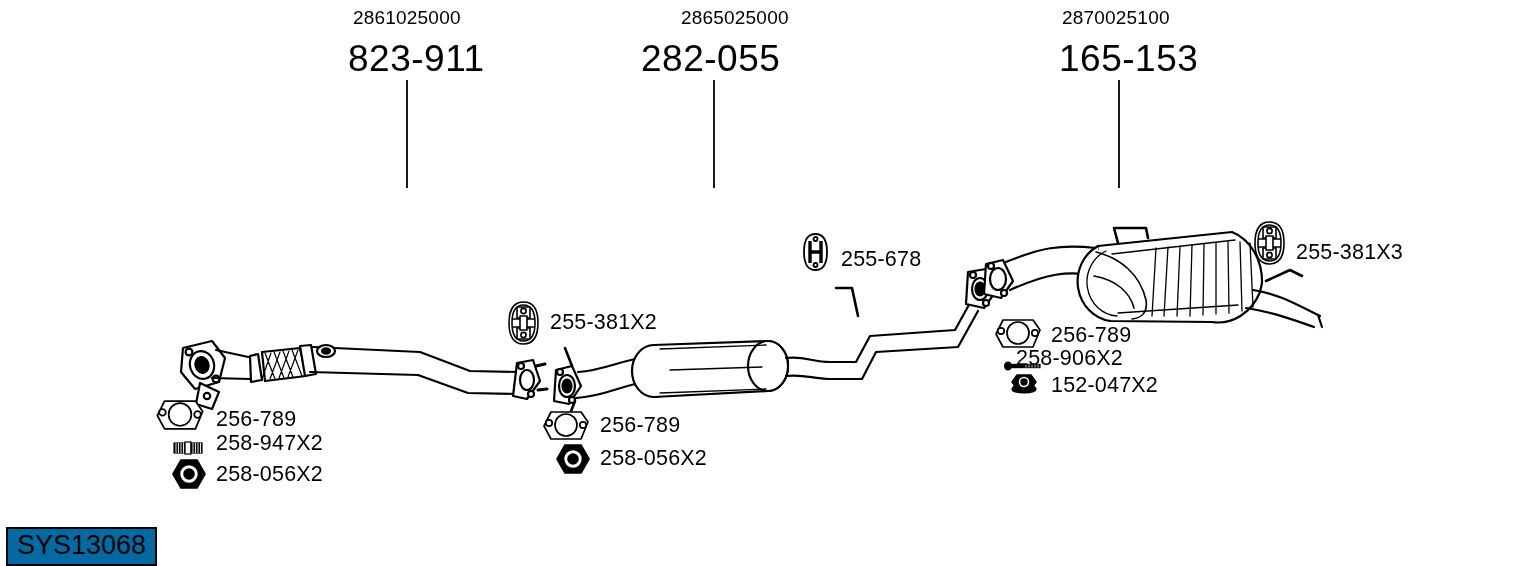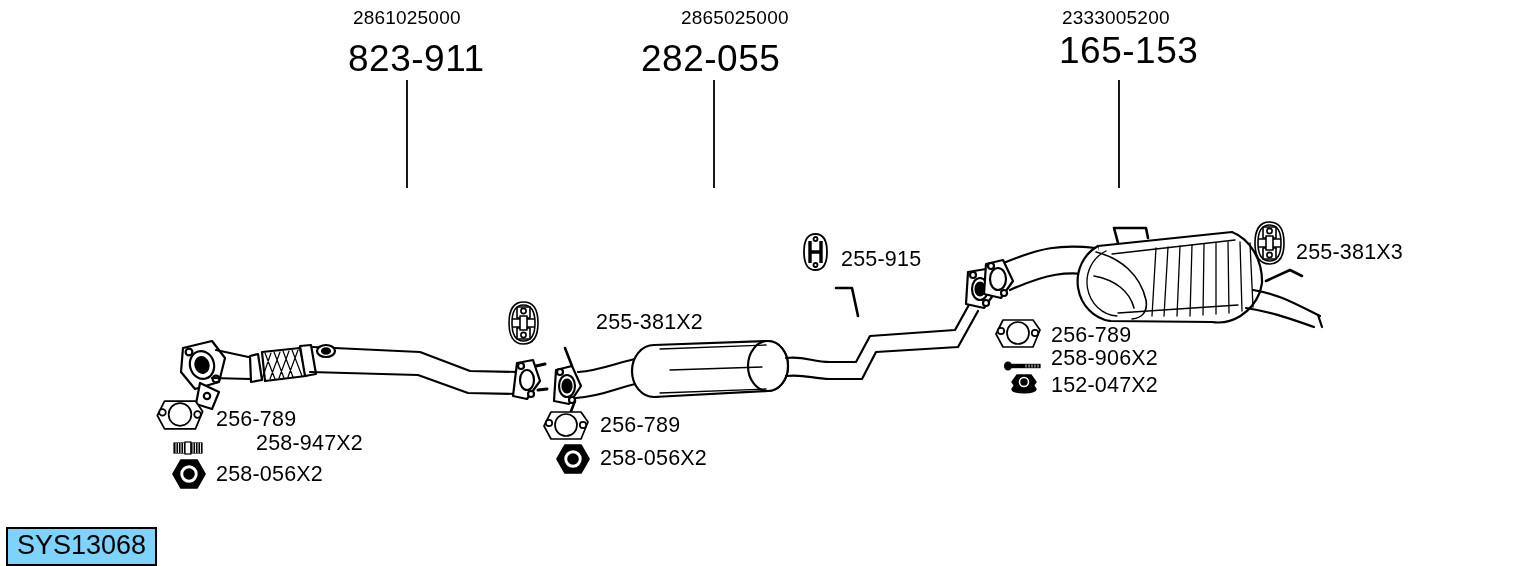--- a/index.html
+++ b/index.html
@@ -9,21 +9,21 @@
   }
   #stage{position:absolute;left:0;top:0;width:1530px;height:566px;text-decoration:underline;}
   svg.layer{position:absolute;left:0;top:0;width:1530px;height:566px;}
   .txt{position:absolute;white-space:nowrap;line-height:1;}
   .oem{font-size:19px;letter-spacing:.2px;}
   .grp{font-size:37px;letter-spacing:.5px;}
   .part{font-size:21.5px;letter-spacing:.2px;}
   .syscode{
     position:absolute;left:6px;top:527px;
     border:2px solid #000;padding:3px 9px 5px 9px;
-    font-size:27px;line-height:1;background:#7dd3fc;
+    font-size:27px;line-height:1;background:#0369a1;
   }
   .ico{position:absolute;}
 </style>
 </head>
 <body>
 
 <div id="stage">
 
   <svg class="layer" viewBox="0 0 1530 566">
     <g fill="none" stroke="#000" stroke-width="2.2" stroke-linejoin="round" stroke-linecap="round">
@@ -239,31 +239,31 @@
          <path d="M4 18 L12 18 M19 18 L27 18 M4 26 L12 26 M19 26 L27 26" stroke-width="1.3"></path>
        </g>
         </svg></div>
     </div>
 
   <div id="text-host">
       <div class="txt oem" style="left: 353px; top: 8px;">2861025000</div>
       <div class="txt grp" style="left: 336px; top: 40px; margin-left: 12px;">823-911</div>
       <div class="txt oem" style="left: 681px; top: 8px;">2865025000</div>
       <div class="txt grp" style="left: 641px; top: 40px;">282-055</div>
-      <div class="txt oem" style="left: 1062px; top: 8px;">2333005200</div>
-      <div class="txt grp" style="left: 1059px; top: 32px;">165-153</div>
+      <div class="txt oem" style="left: 1062px; top: 8px;">2870025100</div>
+      <div class="txt grp" style="left: 1059px; top: 40px;">165-153</div>
       <div class="txt part" style="left: 216px; top: 409px;">256-789</div>
-      <div class="txt part" style="left: 216px; top: 433px; margin-left: 40px;">258-947X2</div>
+      <div class="txt part" style="left: 216px; top: 433px;">258-947X2</div>
       <div class="txt part" style="left: 216px; top: 464px;">258-056X2</div>
-      <div class="txt part" style="left: 550px; top: 312px; margin-left: 46px;">255-381X2</div>
+      <div class="txt part" style="left: 550px; top: 312px;">255-381X2</div>
       <div class="txt part" style="left: 600px; top: 415px;">256-789</div>
       <div class="txt part" style="left: 600px; top: 448px;">258-056X2</div>
-      <div class="txt part" style="left: 841px; top: 249px;">255-915</div>
+      <div class="txt part" style="left: 841px; top: 249px;">255-678</div>
       <div class="txt part" style="left: 1051px; top: 325px;">256-789</div>
-      <div class="txt part" style="left: 1051px; top: 348px; text-align: center;">258-906X2</div>
+      <div class="txt part" style="left: 1016px; top: 348px; text-align: center;">258-906X2</div>
       <div class="txt part" style="left: 1051px; top: 375px;">152-047X2</div>
       <div class="txt part" style="left: 1296px; top: 242px;">255-381X3</div>
     </div>
 
   <div class="syscode">
     <span>SYS13068</span>
   </div>
 
 </div>
 

